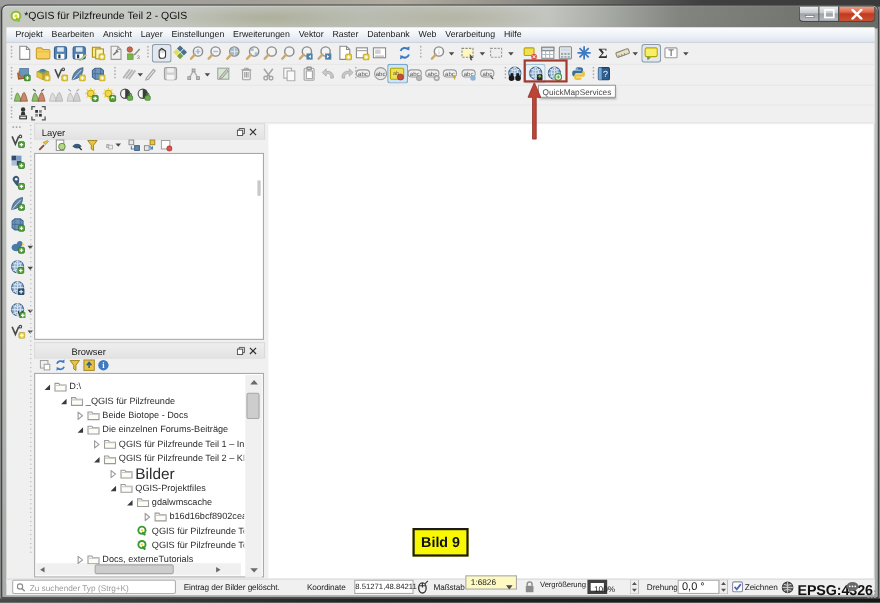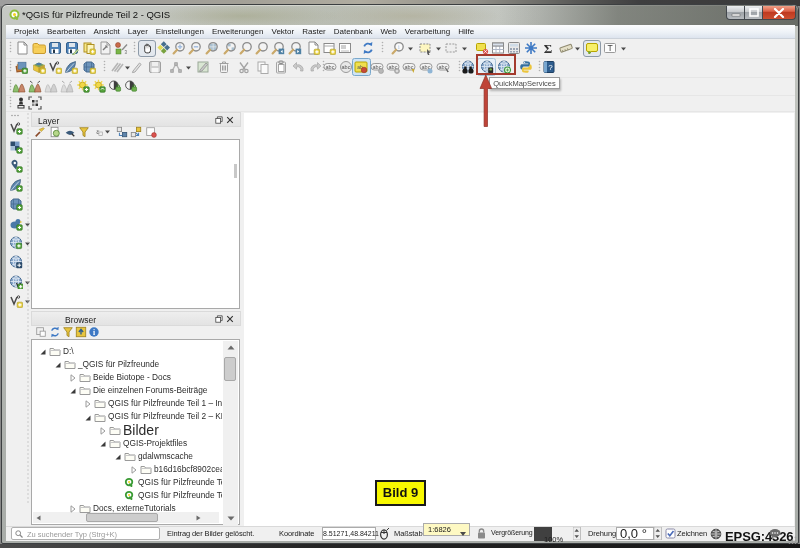--- a/index.html
+++ b/index.html
@@ -993,27 +993,27 @@
 <div style="position:absolute;left:394px;top:529px;font-size:7.5px;color:#1c1c1c;letter-spacing:-0.1px;z-index:6">Maßstab</div>
 <div style="position:absolute;left:423px;top:523px;width:47px;height:13px;background:#fef9c3;border:1px solid #ababab;font-size:7.5px;color:#1c1c1c;line-height:12px;padding-left:4px;z-index:6">1:6826</div>
 <svg class="ov" style="left:459px;top:531px;z-index:6" width="8" height="6" viewBox="0 0 8 6">
     <path d="M1 1 L4 5 L7 1 z" fill="#4a4a4a"></path>
   </svg>
 <svg class="ov" style="left:477px;top:528px;z-index:6" width="9" height="11" viewBox="0 0 9 11">
     <rect x="1" y="4.5" width="7" height="6" rx=".8" fill="#8a8a8a"></rect>
     <path d="M2.3 4.5 v-1.3 a2.2 2.2 0 0 1 4.4 0 V4.5" fill="none" stroke="#8a8a8a" stroke-width="1.3"></path>
   </svg>
 <div style="position:absolute;left:491px;top:529px;font-size:7px;color:#1c1c1c;letter-spacing:-0.1px;z-index:6">Vergrößerung</div>
-<div style="position:absolute;left:534px;top:527px;width:18px;height:13px;background:#fff;border:7px solid #404040;font-size:7.5px;color:#1c1c1c;line-height:12px;padding-left:3px;z-index:6">100%</div>
+<div style="position:absolute;left:534px;top:527px;width:18px;height:13px;background:#fff;border:3px solid #404040;font-size:7.5px;color:#1c1c1c;line-height:12px;padding-left:3px;z-index:6">100%</div>
 <svg class="ov" style="left:573px;top:527px;z-index:6" width="8" height="13" viewBox="0 0 8 13">
     <rect x="0" y="0" width="7.5" height="13" fill="#eee" stroke="#ababab" stroke-width=".7"></rect>
     <path d="M3.7 2 L6 4.8 H1.5z M3.7 11 L1.5 8.2 h4.5z" fill="#555"></path>
   </svg>
 <div style="position:absolute;left:588px;top:529px;font-size:7.5px;color:#1c1c1c;letter-spacing:-0.1px;z-index:6">Drehung</div>
-<div style="position:absolute;left:616px;top:527px;width:38px;height:13px;background:#fff;border:1px solid #ababab;font-size:13px;color:#1c1c1c;line-height:12px;padding-left:3px;z-index:6">0,0 °</div>
+<div style="position:absolute;left:616px;top:527px;width:38px;height:13px;background:#fff;border:1px solid #ababab;font-size:10px;color:#1c1c1c;line-height:12px;padding-left:3px;z-index:6">0,0 °</div>
 <svg class="ov" style="left:654px;top:527px;z-index:6" width="8" height="13" viewBox="0 0 8 13">
     <rect x="0" y="0" width="7.5" height="13" fill="#eee" stroke="#ababab" stroke-width=".7"></rect>
     <path d="M3.7 2 L6 4.8 H1.5z M3.7 11 L1.5 8.2 h4.5z" fill="#555"></path>
   </svg>
 <svg class="ov" style="left:665px;top:528px;z-index:6" width="11" height="11" viewBox="0 0 11 11">
     <rect x="1" y="1" width="9" height="9" rx="1.5" fill="#fff" stroke="#8a8aa8"></rect>
     <path d="M2.8 5.5 l2 2.2 L8.5 3" fill="none" stroke="#4a6ab8" stroke-width="1.6"></path>
   </svg>
 <div style="position:absolute;left:677px;top:529px;font-size:7.5px;color:#1c1c1c;letter-spacing:-0.1px;z-index:6">Zeichnen</div>
 <svg class="ov" style="left:710px;top:528px;z-index:6" width="12" height="12" viewBox="0 0 12 12">

